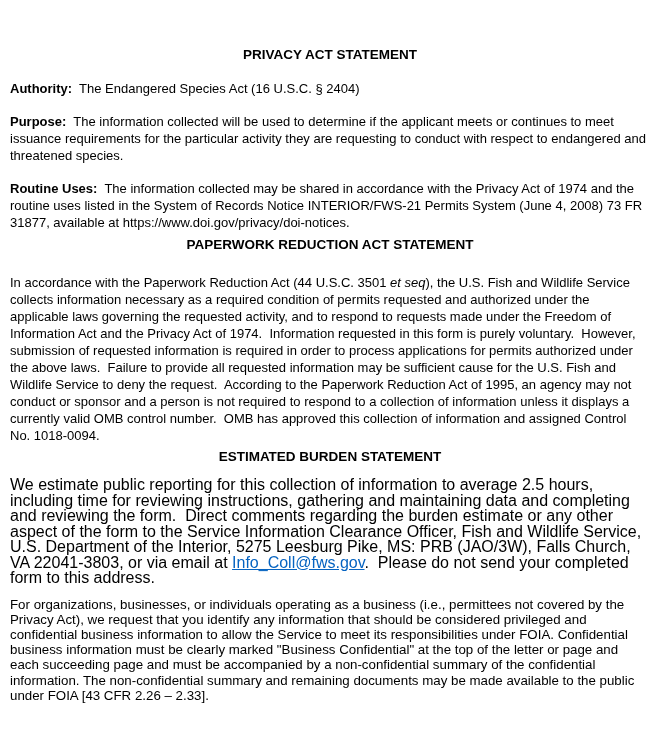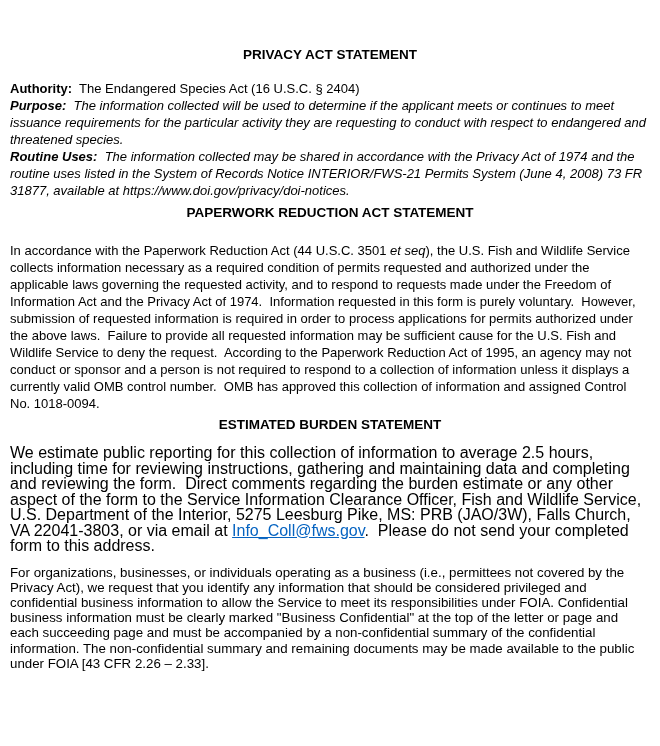--- a/index.html
+++ b/index.html
@@ -28,21 +28,21 @@
   .h-paperwork { margin-top: 6px; }
   .h-burden    { margin-top: 5px; }
   .h-foia      { margin-top: 16px; }
   .para {
     font-size: 13px;
     line-height: 17px;
     margin: 0;
     white-space: pre-wrap;
   }
   .p-authority  { margin-top: 17px; }
-  .p-std        { margin-top: 0; font-style: italic; }
+  .p-std        { margin-top: 16px; }
   .p-pra        { margin-top: 21px; }
   .para b { font-weight: bold; }
   .italic { font-style: italic; }
   .para-small {
     font-size: 16px;
     line-height: 15.5px;
     margin: 12px 0 0 0;
     white-space: pre-wrap;
   }
   .para-foia {

